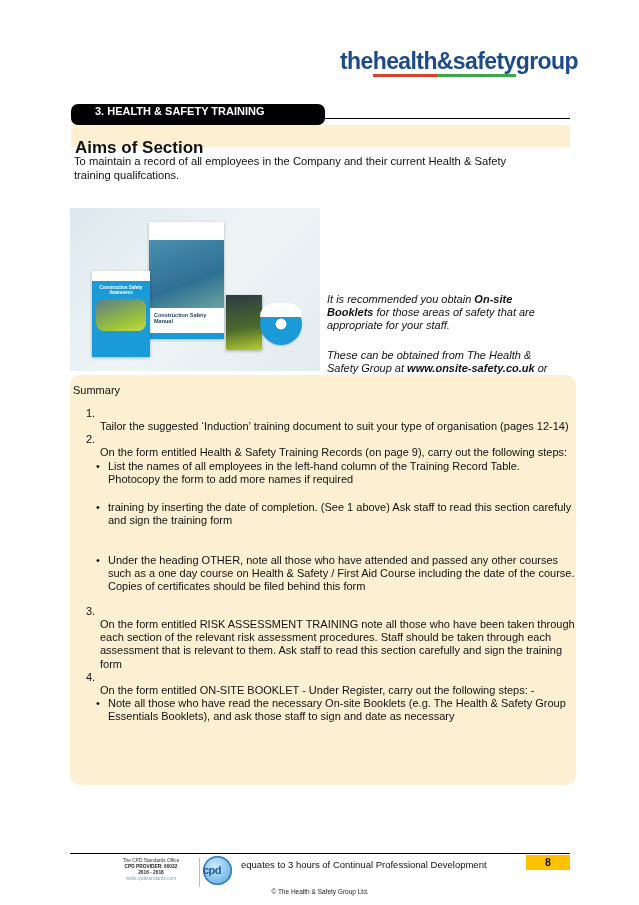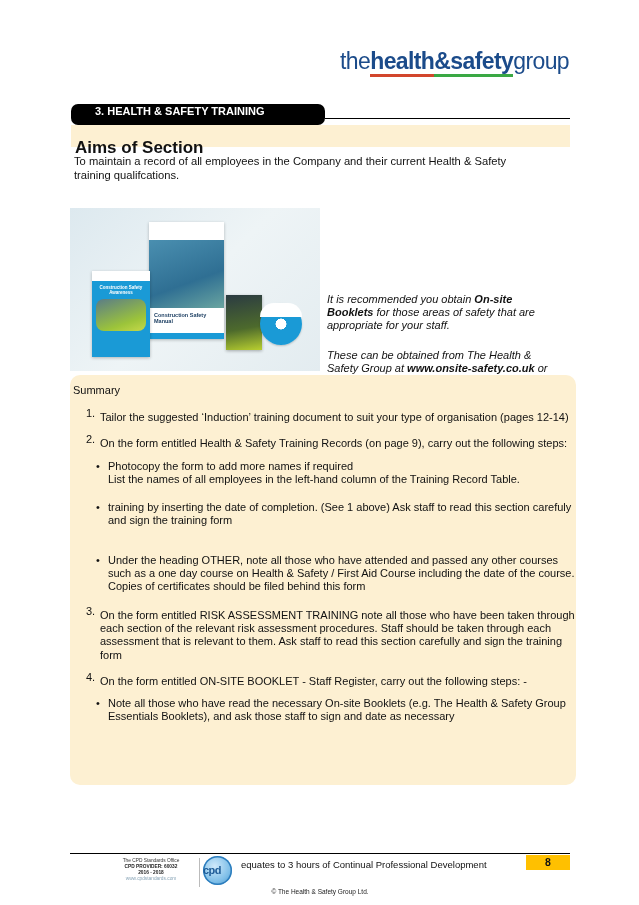--- a/index.html
+++ b/index.html
@@ -2,21 +2,21 @@
 <html><head>
 <meta charset="utf-8">
 <style>
   html, body { margin: 0; padding: 0; background: #ffffff; }
   body { width: 639px; height: 905px; position: relative; overflow: hidden;
          font-family: "Liberation Sans", sans-serif; color: #111; }
 
   
   .logo { position: absolute; left: 340px; top: 48px; font-size: 23px; letter-spacing: -0.6px;
           color: #1b4b8a; white-space: nowrap; }
-  .logo .light { font-weight: normal; }
+  .logo .light { font-weight: bold; }
   .logo .bold { font-weight: bold; }
   .logo .u-red { border-bottom: 3px solid #d2462c; padding-bottom: 0px; }
   .logo .u-green { border-bottom: 3px solid #3aa844; padding-bottom: 0px; }
 
   
   .section-bar { position: absolute; left: 71px; top: 104px; width: 254px; height: 21px;
                  background: #000; border-radius: 7px; color: #fff; font-weight: bold;
                  font-size: 11px; line-height: 14px; padding-left: 24px; box-sizing: border-box; }
   .section-rule { position: absolute; left: 325px; top: 118px; width: 245px; height: 1px; background: #000; }
 
@@ -49,21 +49,21 @@
   .onsite-text { position: absolute; left: 327px; top: 276px; width: 230px; font-size: 11px; line-height: 13px; }
   .onsite-text p { margin: 17px 0 13px 0; font-style: italic; }
   .onsite-text b { font-weight: bold; }
 
   
   .summary-box { position: absolute; left: 70px; top: 375px; width: 506px; height: 410px;
                  background: #fdf0d2; border-radius: 10px; }
   .summary-title { position: absolute; left: 73px; top: 384px; font-size: 11px; }
   .item { position: absolute; font-size: 11px; line-height: 13.2px; }
   .num { position: absolute; left: 0; top: 0; }
-  .ntext { position: absolute; left: 14px; top: 4px; }
+  .ntext { position: absolute; left: 14px; top: 13px; }
   .bullet { position: absolute; font-size: 11px; line-height: 13.2px; }
   .bdot { position: absolute; left: 0; top: 0; }
   .btext { position: absolute; left: 12px; top: 0; }
 
   
   .footer-rule { position: absolute; left: 70px; top: 853px; width: 500px; height: 1px; background: #000; }
   .cpd-office { position: absolute; left: 118px; top: 858px; width: 66px; text-align: center; font-size: 4.8px; line-height: 6px; color: #333; }
   .cpd-office .prov { font-weight: bold; color: #222; }
   .cpd-office .url { color: #8aa6b8; }
   .cpd-divider { position: absolute; left: 199px; top: 858px; width: 1px; height: 29px; background: #bbb; }
@@ -126,22 +126,22 @@
 <div class="item" style="left:86px; top:433px; width:490px;">
   <span class="num">2.</span>
   <div class="ntext">
       <div style="white-space:nowrap">On the form entitled Health &amp; Safety Training Records (on page 9), carry out the following steps:</div>
     </div>
 </div>
 
 <div class="bullet" style="left:96px; top:460px; width:480px;">
   <span class="bdot">•</span>
   <div class="btext">
+    <div style="white-space:nowrap">List the names of all employees in the left-hand column of the Training Record Table.</div>
     <div style="white-space:nowrap">Photocopy the form to add more names if required</div>
-    <div style="white-space:nowrap">List the names of all employees in the left-hand column of the Training Record Table.</div>
   </div>
 </div>
 <div class="bullet" style="left:96px; top:501px; width:480px;">
   <span class="bdot">•</span>
   <div class="btext">
     <div style="white-space:nowrap">training by inserting the date of completion. (See 1 above) Ask staff to read this section carefuly</div>
     <div style="white-space:nowrap">and sign the training form</div>
   </div>
 </div>
 <div class="bullet" style="left:96px; top:554px; width:480px;">
@@ -159,21 +159,21 @@
     <div style="white-space:nowrap">On the form entitled RISK ASSESSMENT TRAINING note all those who have been taken through</div>
     <div style="white-space:nowrap">each section of the relevant risk assessment procedures. Staff should be taken through each</div>
     <div style="white-space:nowrap">assessment that is relevant to them. Ask staff to read this section carefully and sign the training</div>
     <div style="white-space:nowrap">form</div>
   </div>
 </div>
 
 <div class="item" style="left:86px; top:671px; width:490px;">
   <span class="num">4.</span>
   <div class="ntext">
-      <div style="white-space:nowrap">On the form entitled ON-SITE BOOKLET - Staff Register, carry out the following steps: -</div>
+      <div style="white-space:nowrap">On the form entitled ON-SITE BOOKLET - Under Register, carry out the following steps: -</div>
     </div>
 </div>
 
 <div class="bullet" style="left:96px; top:697px; width:480px;">
   <span class="bdot">•</span>
   <div class="btext">
     <div style="white-space:nowrap">Note all those who have read the necessary On-site Booklets (e.g. The Health &amp; Safety Group</div>
     <div style="white-space:nowrap">Essentials Booklets), and ask those staff to sign and date as necessary</div>
   </div>
 </div>

